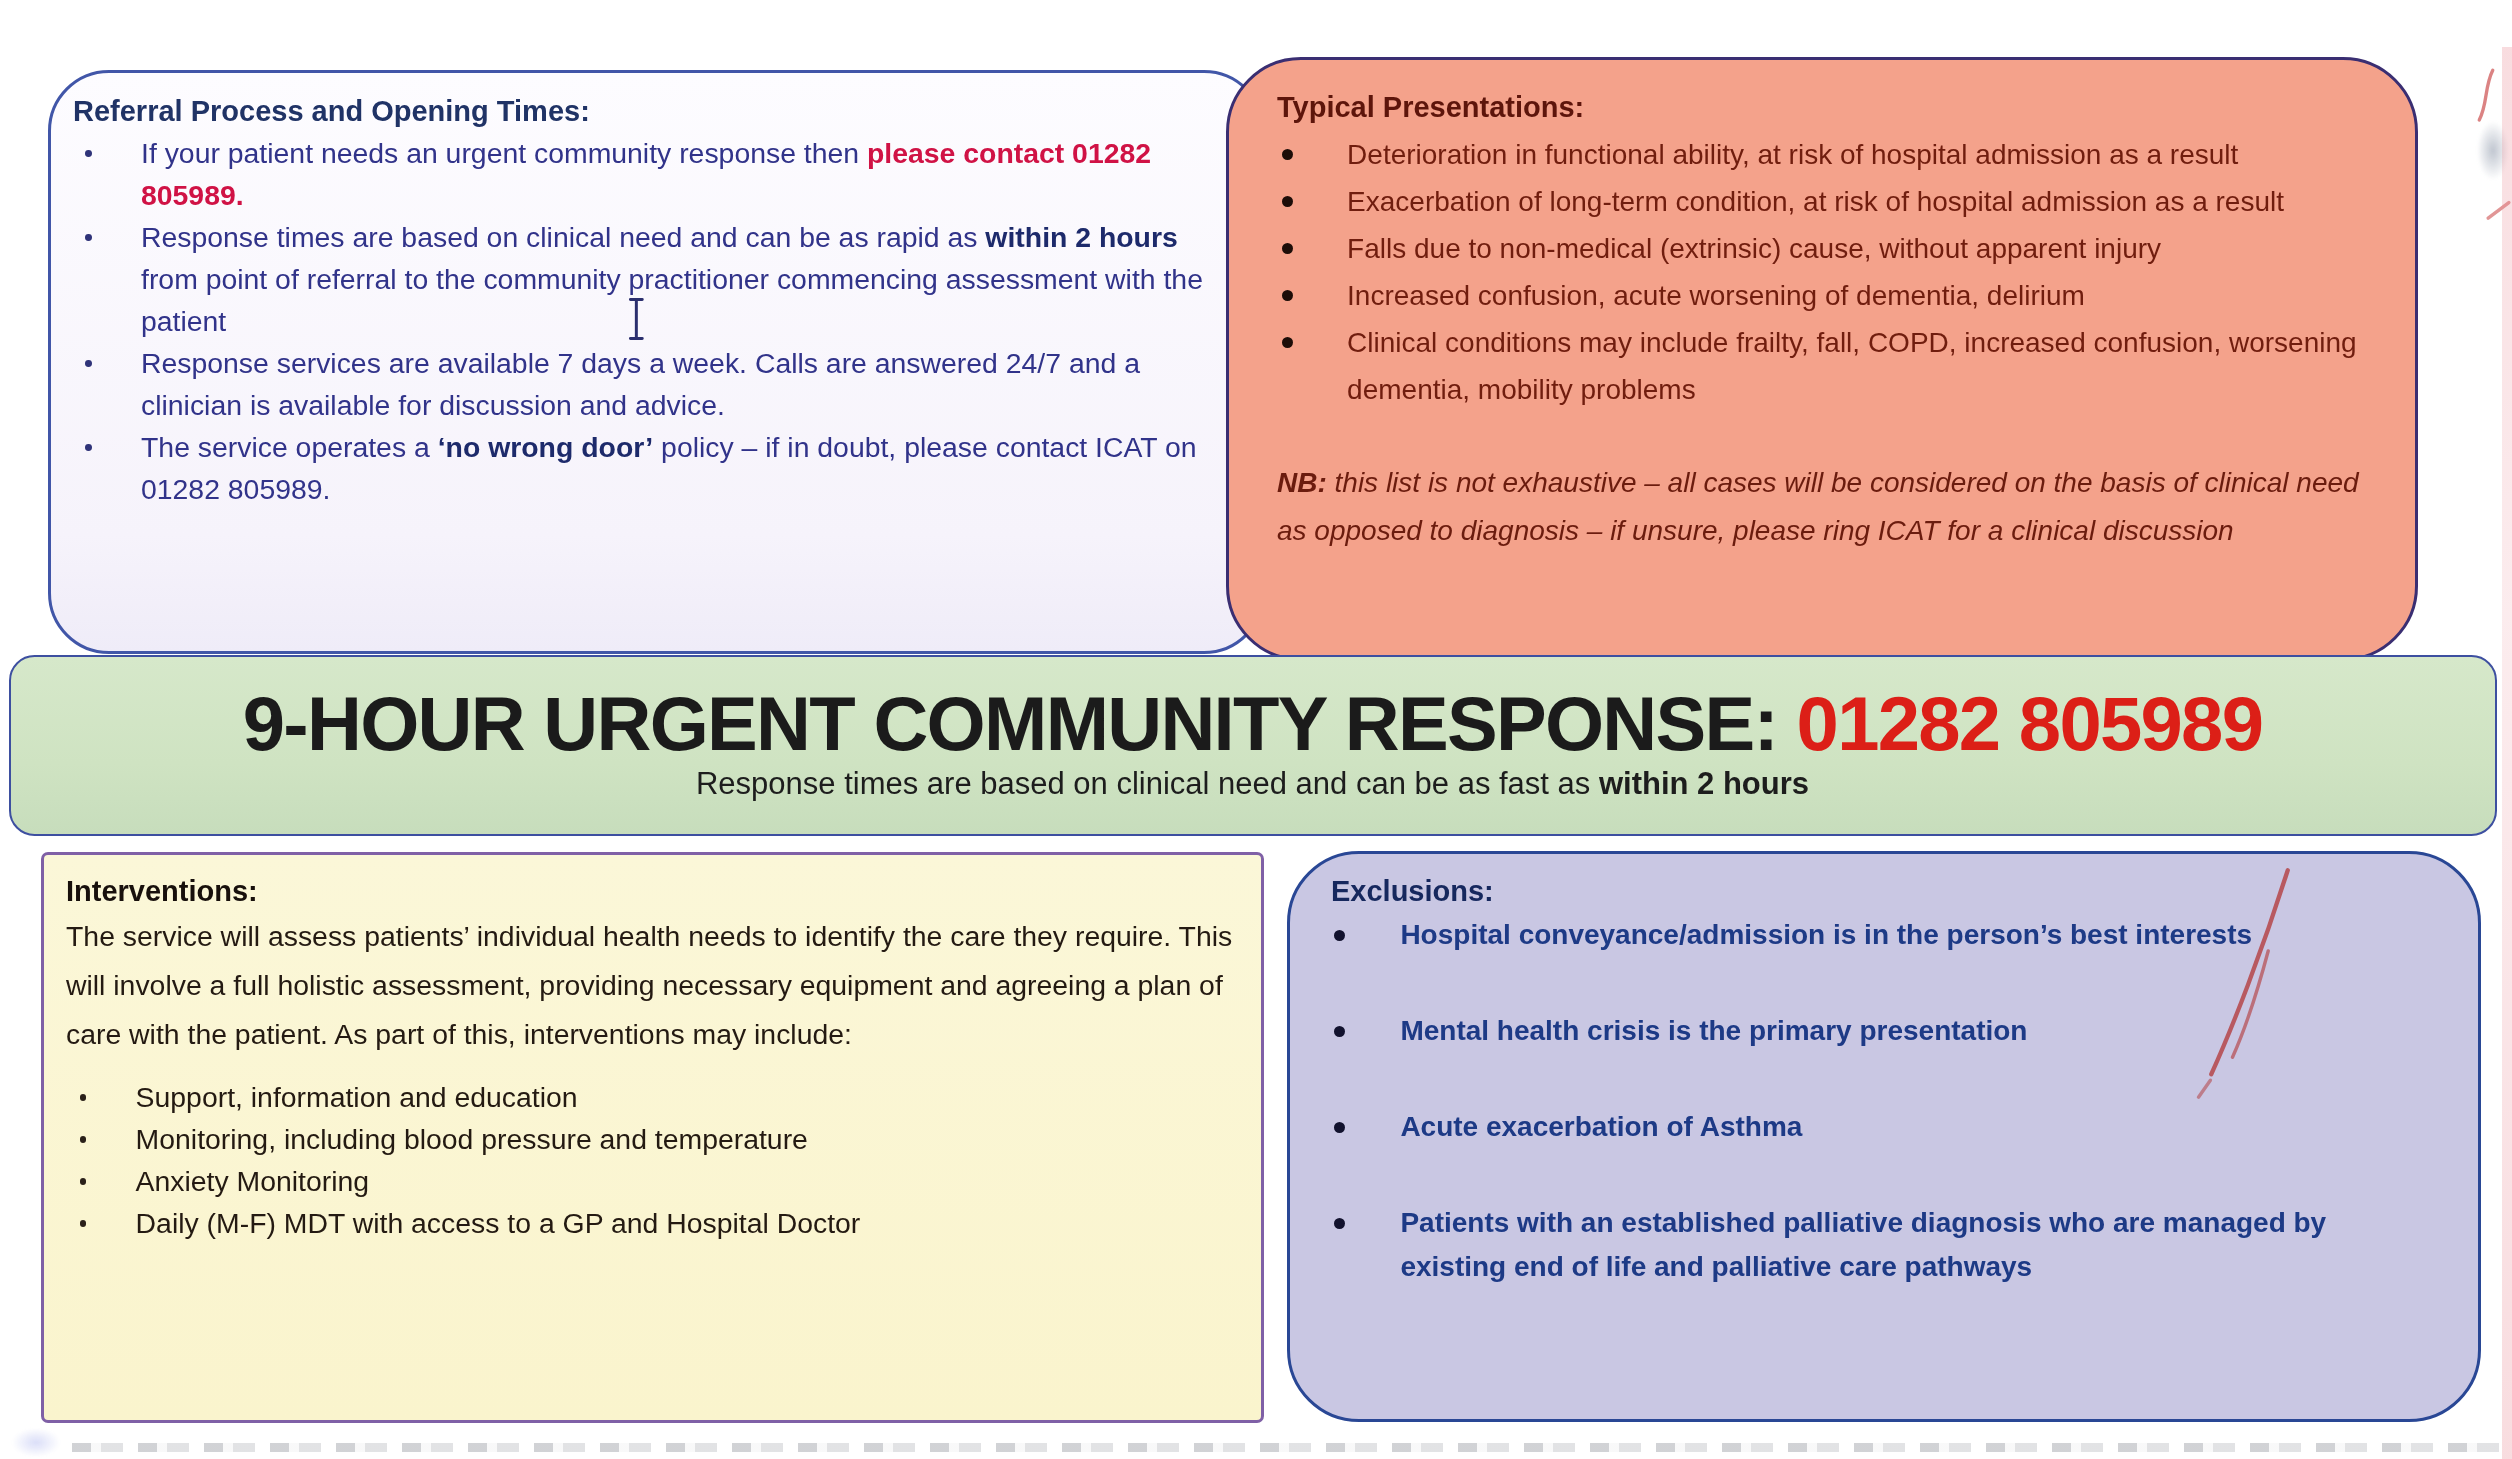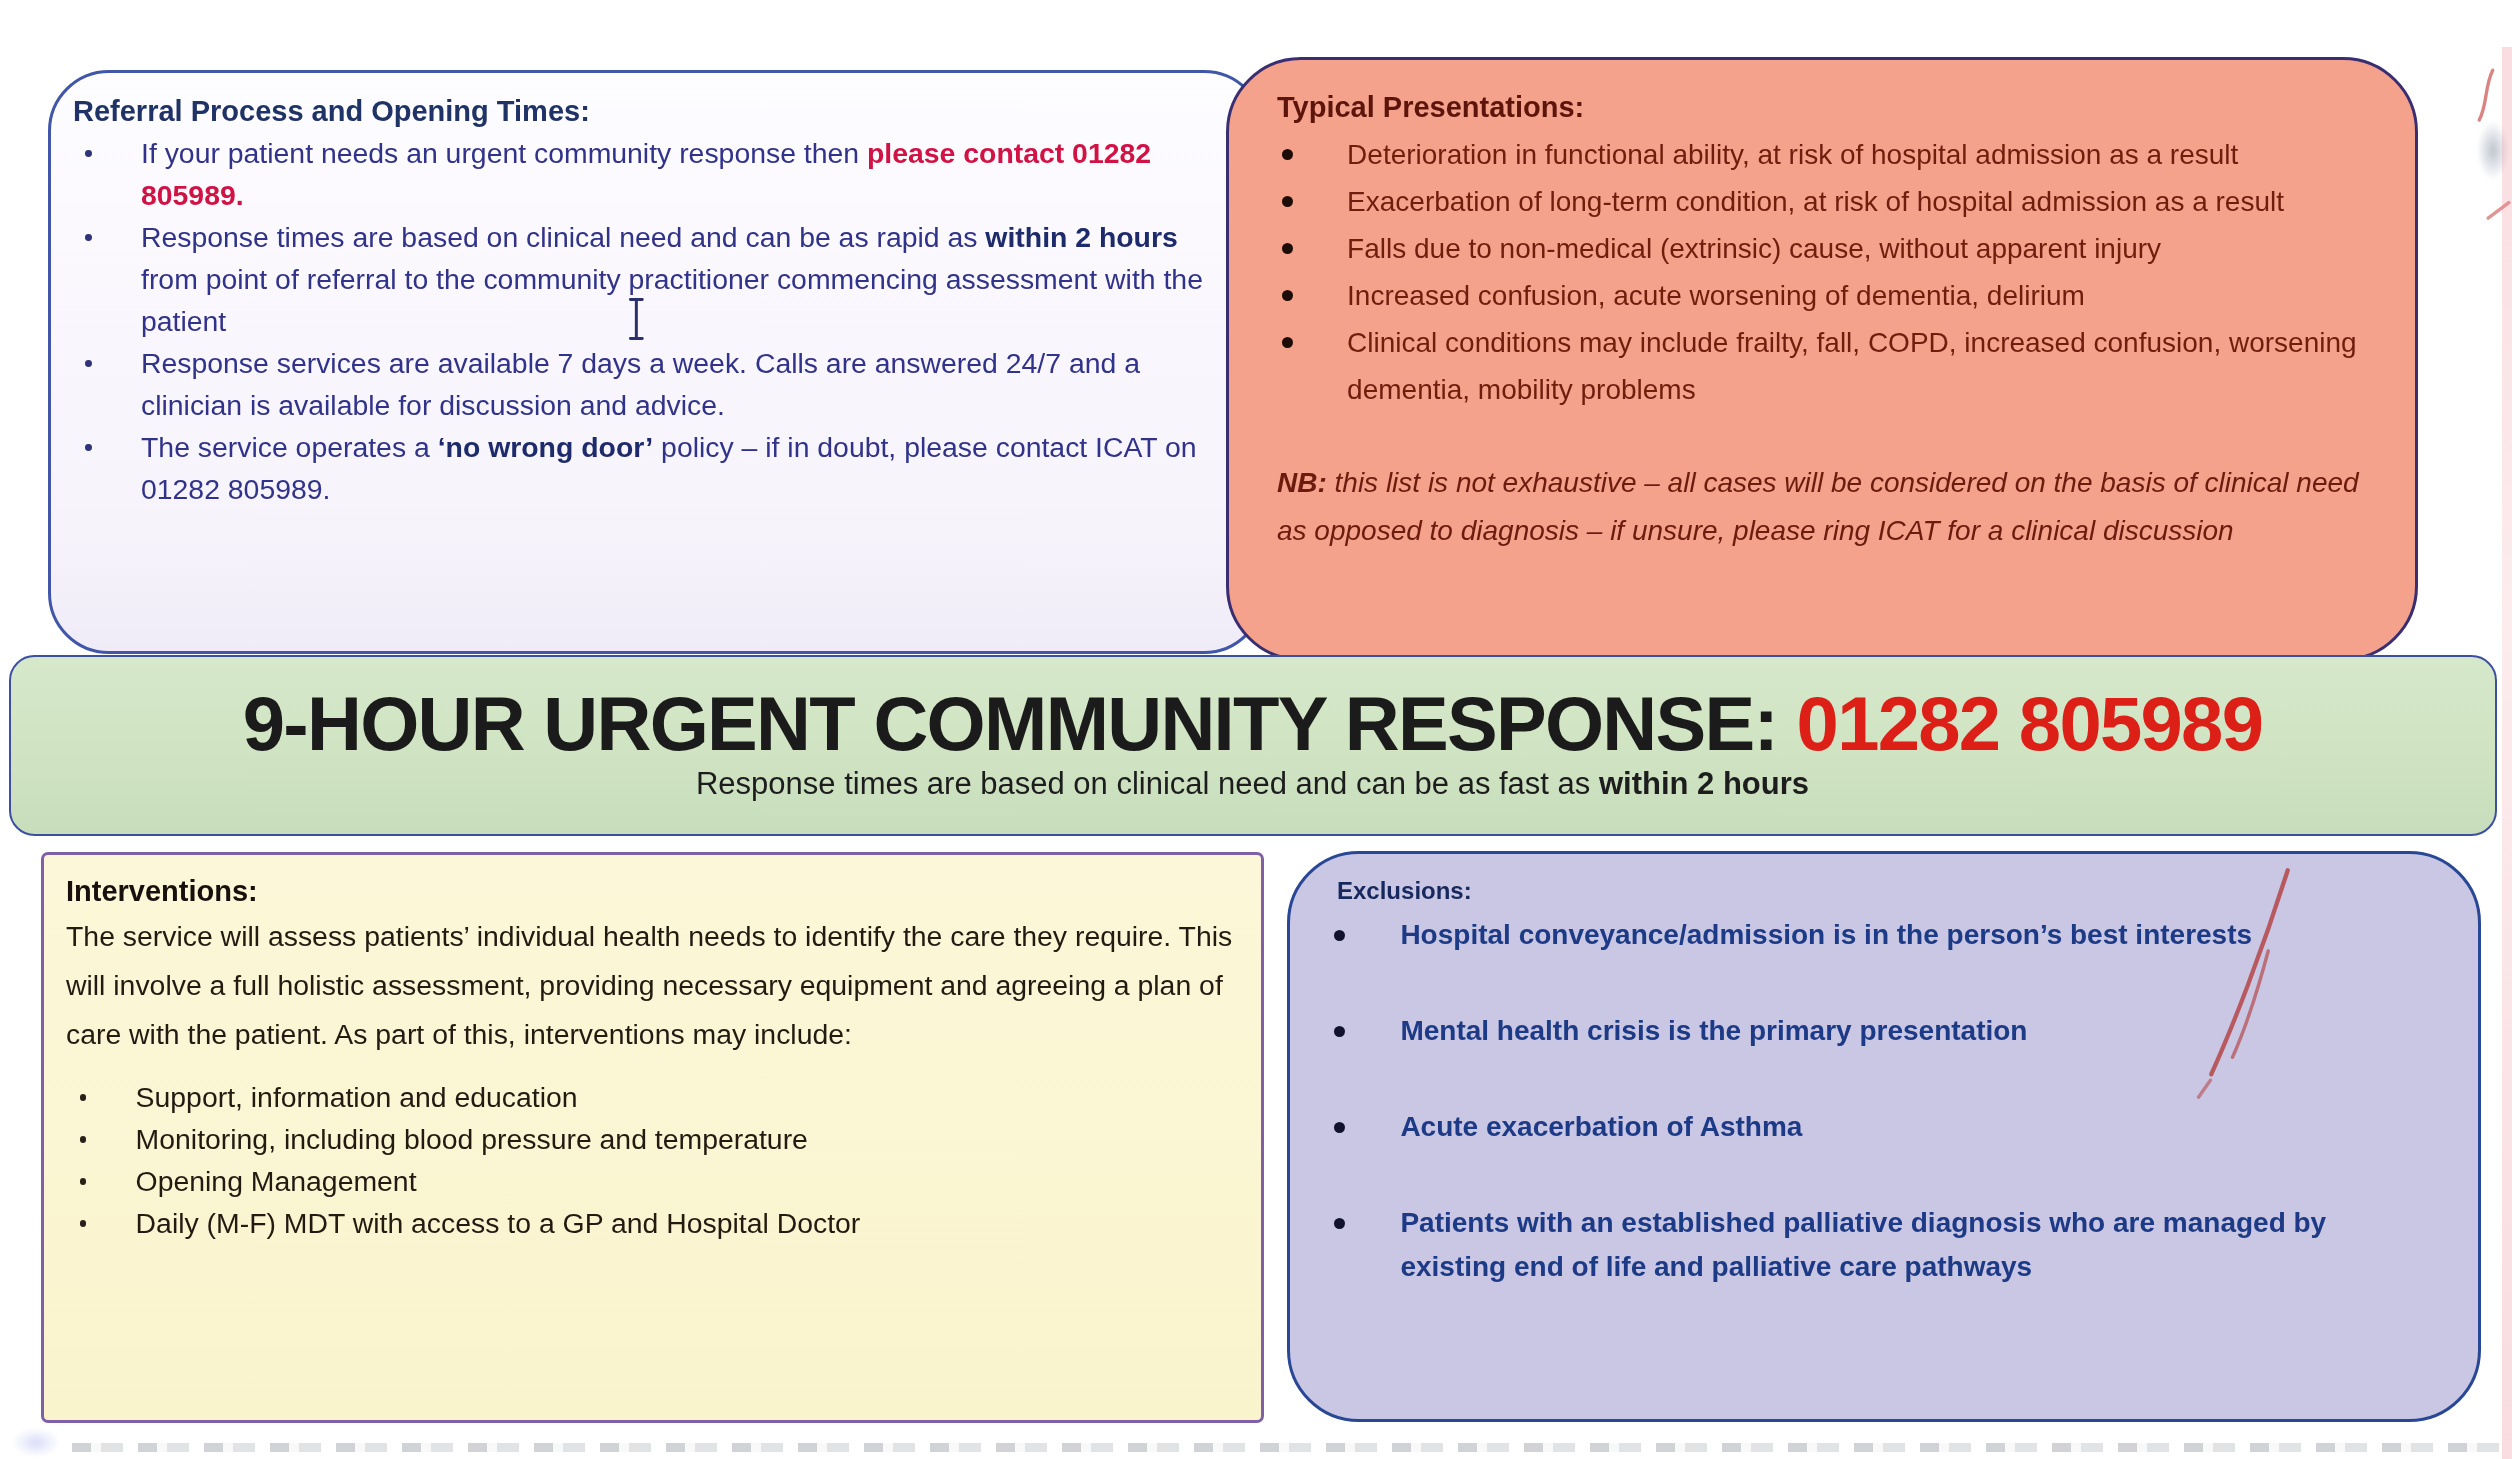--- a/index.html
+++ b/index.html
@@ -72,21 +72,21 @@
   #interventions-box .mini-dot{background:#2a2019;}
 
   
   #exclusions-box{
     left:1287px;top:851px;width:1194px;height:571px;
     background:#c9c7e3;
     border:3.4px solid #294795;border-radius:72px;
     padding:15.3px 49px 0 41px;
     color:#1d3a86;font-size:28px;font-weight:700;line-height:44px;
   }
-  #exclusions-box .title{font-size:24px;color:#16285e;line-height:44px;margin-left:6px;}
+  #exclusions-box .title{font-size:29px;color:#16285e;line-height:44px;}
   #exclusions-box .row{margin-bottom:52px;}
   #exclusions-box .mark{flex:0 0 66px;padding-left:3.4px;}
   #exclusions-box .big-dot{background:#12122e;margin-top:17px;}
 
   ul{margin:0;padding:0;list-style:none;}
 
   
   .artifact{position:absolute;pointer-events:none;}
   #cursor-ibeam{left:627px;top:297px;}
   #pen-mark{left:2173px;top:849px;}
@@ -207,21 +207,21 @@
     <li class="row">
       <span class="mark">
           <span class="mini-dot"></span>
         </span>
       <span class="txt">Monitoring, including blood pressure and temperature</span>
     </li>
     <li class="row">
       <span class="mark">
           <span class="mini-dot"></span>
         </span>
-      <span class="txt">Opening Management</span>
+      <span class="txt">Anxiety Monitoring</span>
     </li>
     <li class="row">
       <span class="mark">
           <span class="mini-dot"></span>
         </span>
       <span class="txt">Daily (M-F) MDT with access to a GP and Hospital Doctor</span>
     </li>
   </ul>
 </div>
 

